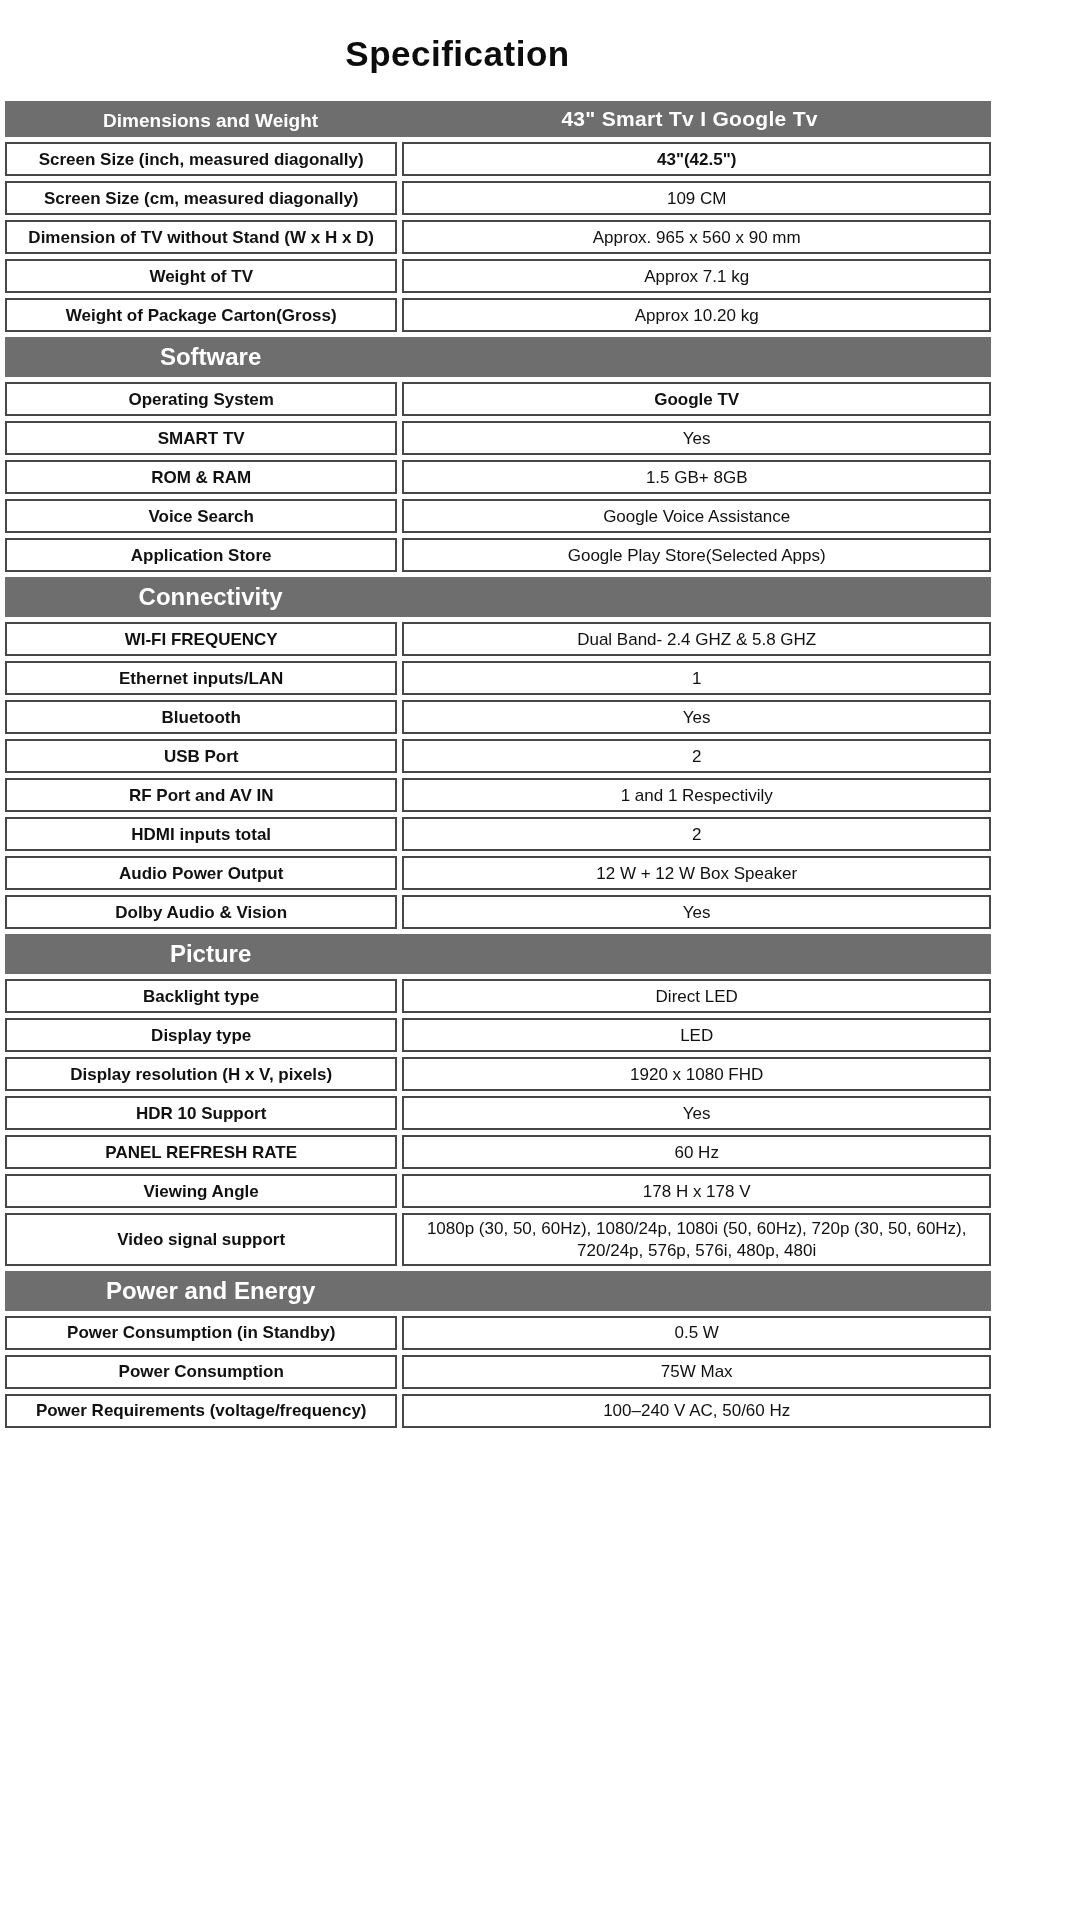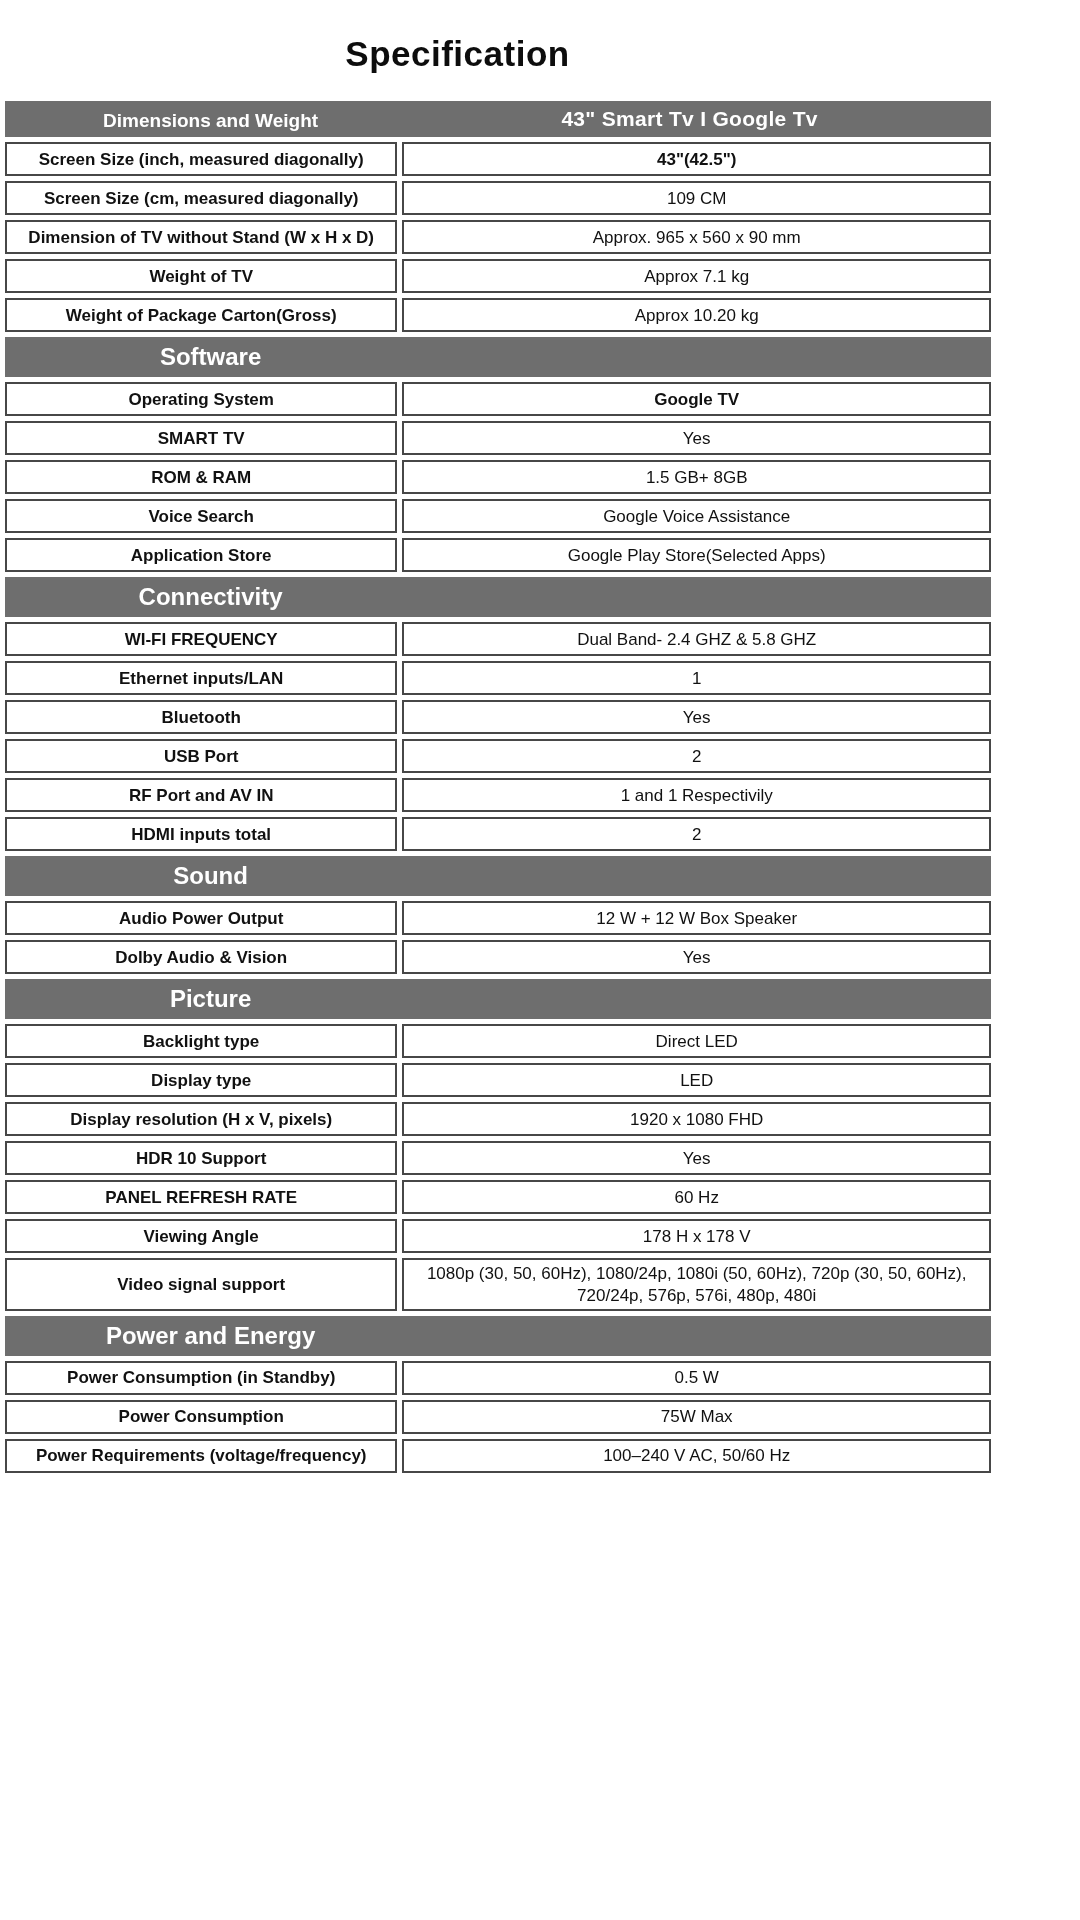--- a/index.html
+++ b/index.html
@@ -167,25 +167,20 @@
           <td class="cell value-cell">2</td>
         </tr>
         <tr>
           <td class="cell label-cell">RF Port and AV IN</td>
           <td class="cell value-cell">1 and 1 Respectivily</td>
         </tr>
         <tr>
           <td class="cell label-cell">HDMI inputs total</td>
           <td class="cell value-cell">2</td>
         </tr>
-        <tr class="band">
-          <td colspan="2">
-            <div class="section-label">Sound</div>
-          </td>
-        </tr>
         <tr>
           <td class="cell label-cell">Audio Power Output</td>
           <td class="cell value-cell">12 W + 12 W Box Speaker</td>
         </tr>
         <tr>
           <td class="cell label-cell">Dolby Audio &amp; Vision</td>
           <td class="cell value-cell">Yes</td>
         </tr>
         <tr class="band">
           <td colspan="2">

